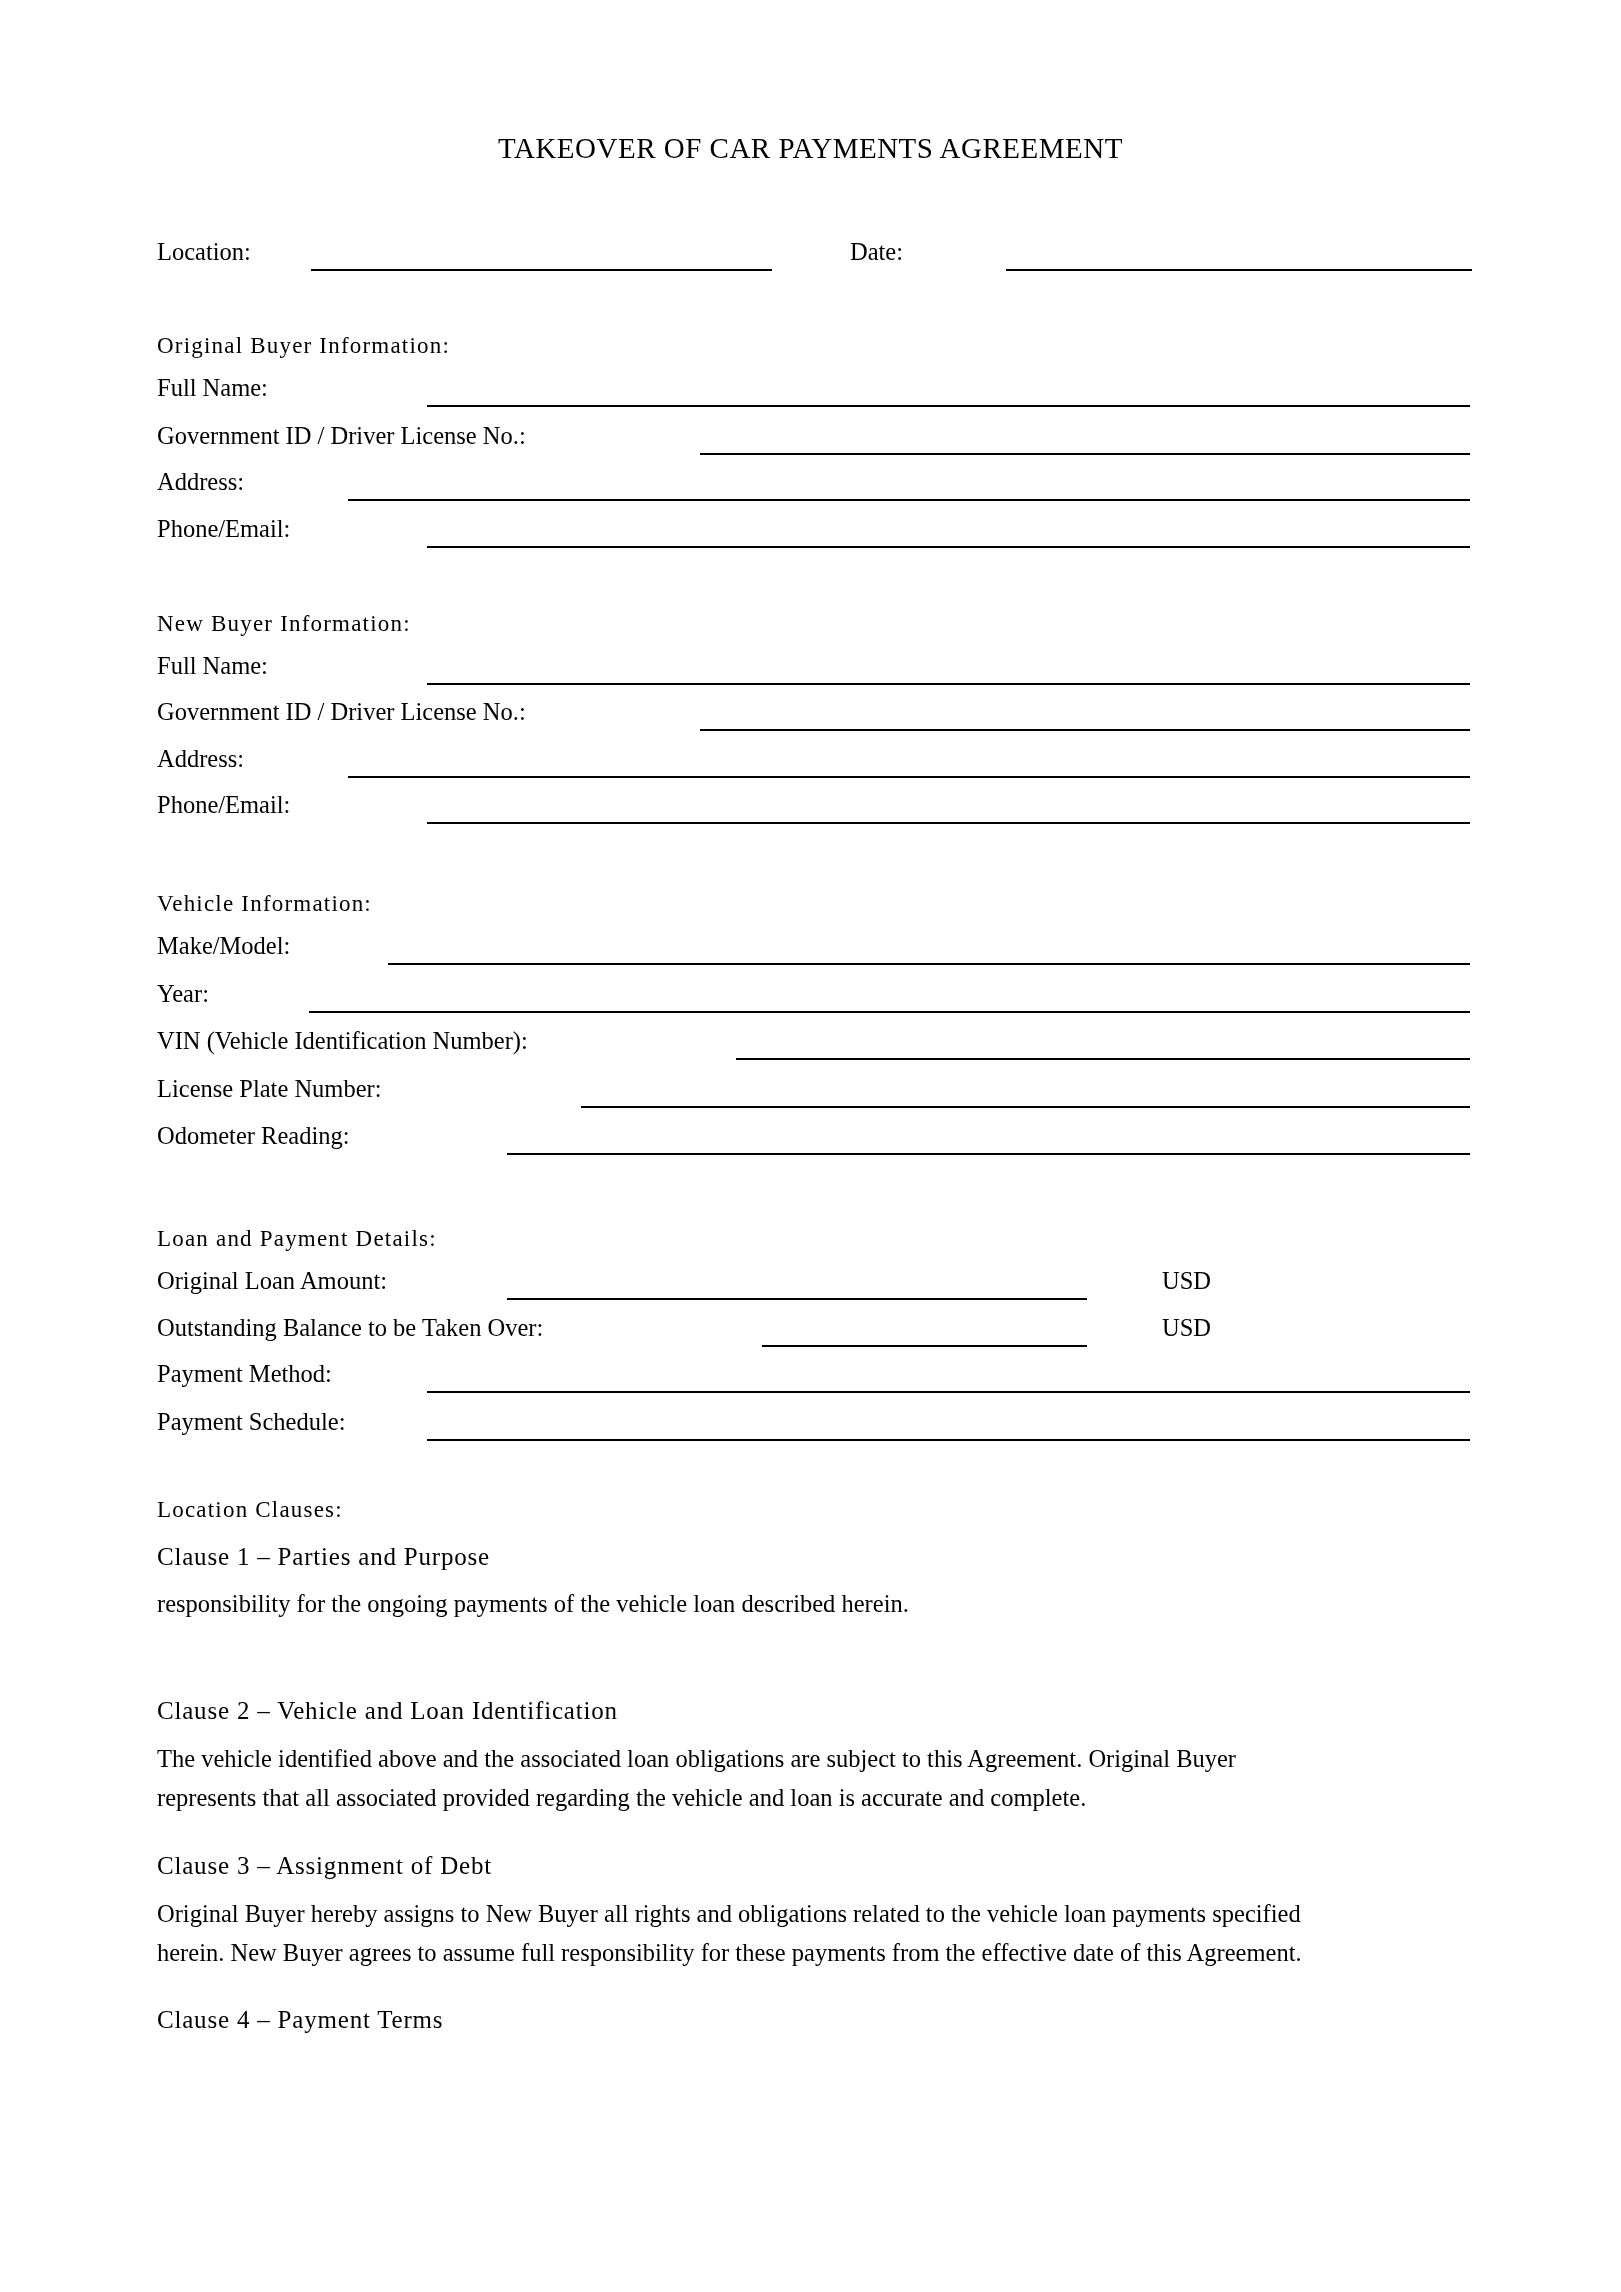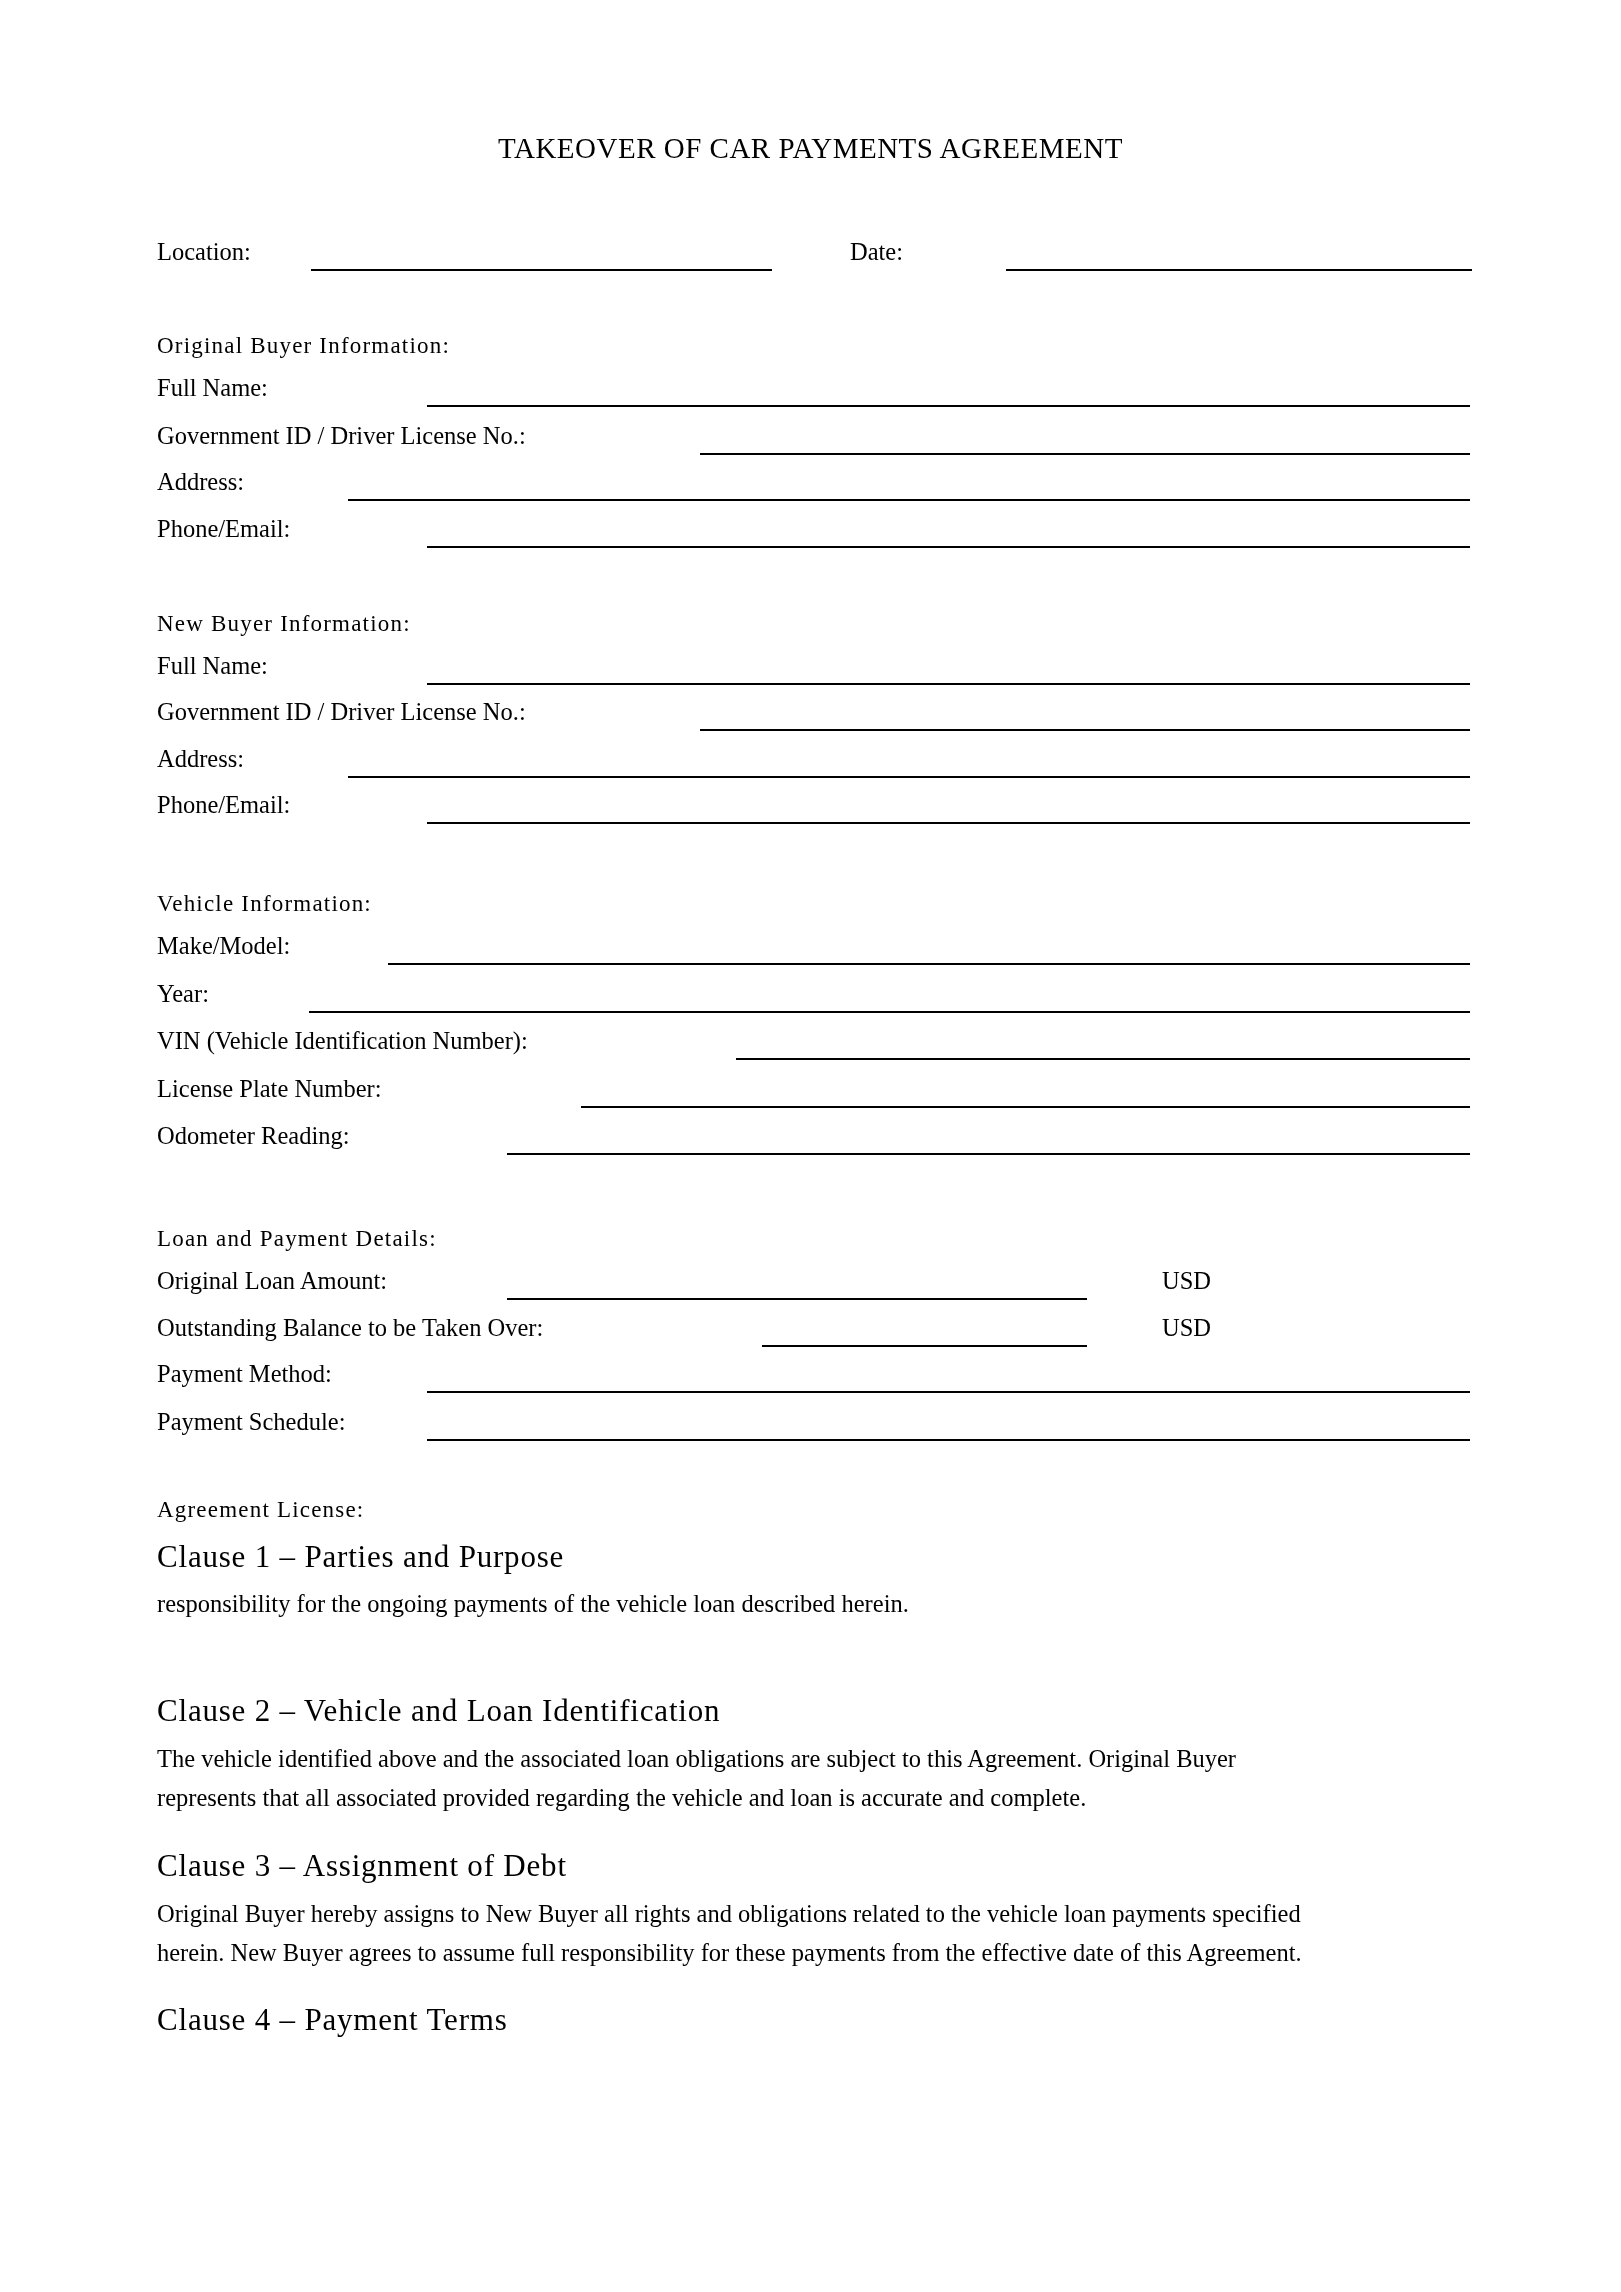--- a/index.html
+++ b/index.html
@@ -50,21 +50,21 @@
     left: 157px;
     font-size: 23px;
     line-height: 31px;
     letter-spacing: 1.2px;
     white-space: nowrap;
     text-align: right;
   }
   .clause-title {
     position: absolute;
     left: 157px;
-    font-size: 31px;
+    font-size: 25px;
     line-height: 31px;
     letter-spacing: 0.8px;
     white-space: nowrap;
   }
   .para {
     position: absolute;
     left: 157px;
     font-size: 24.5px;
     line-height: 39px;
   }
@@ -166,21 +166,21 @@
   </div>
   <div class="row" style="top:1358px">
     <span class="label">Payment Method:</span>
     <span class="fill-line" style="left:427px"></span>
   </div>
   <div class="row" style="top:1406px">
     <span class="label">Payment Schedule:</span>
     <span class="fill-line" style="left:427px"></span>
   </div>
 
-  <div class="heading" style="top:1494px">Agreement License:</div>
+  <div class="heading" style="top:1494px">Location Clauses:</div>
 
   <div class="clause-title" style="top:1541px">Clause 1 – Parties and Purpose</div>
   <div class="para" style="top:1584px">
     <div class="pline">responsibility for the ongoing payments of the vehicle loan described herein.</div>
   </div>
 
   <div class="clause-title" style="top:1695px">Clause 2 – Vehicle and Loan Identification</div>
   <div class="para" style="top:1739px">
     <div class="pline">The vehicle identified above and the associated loan obligations are subject to this Agreement. Original Buyer</div>
     <div class="pline">represents that all associated provided regarding the vehicle and loan is accurate and complete.</div>

